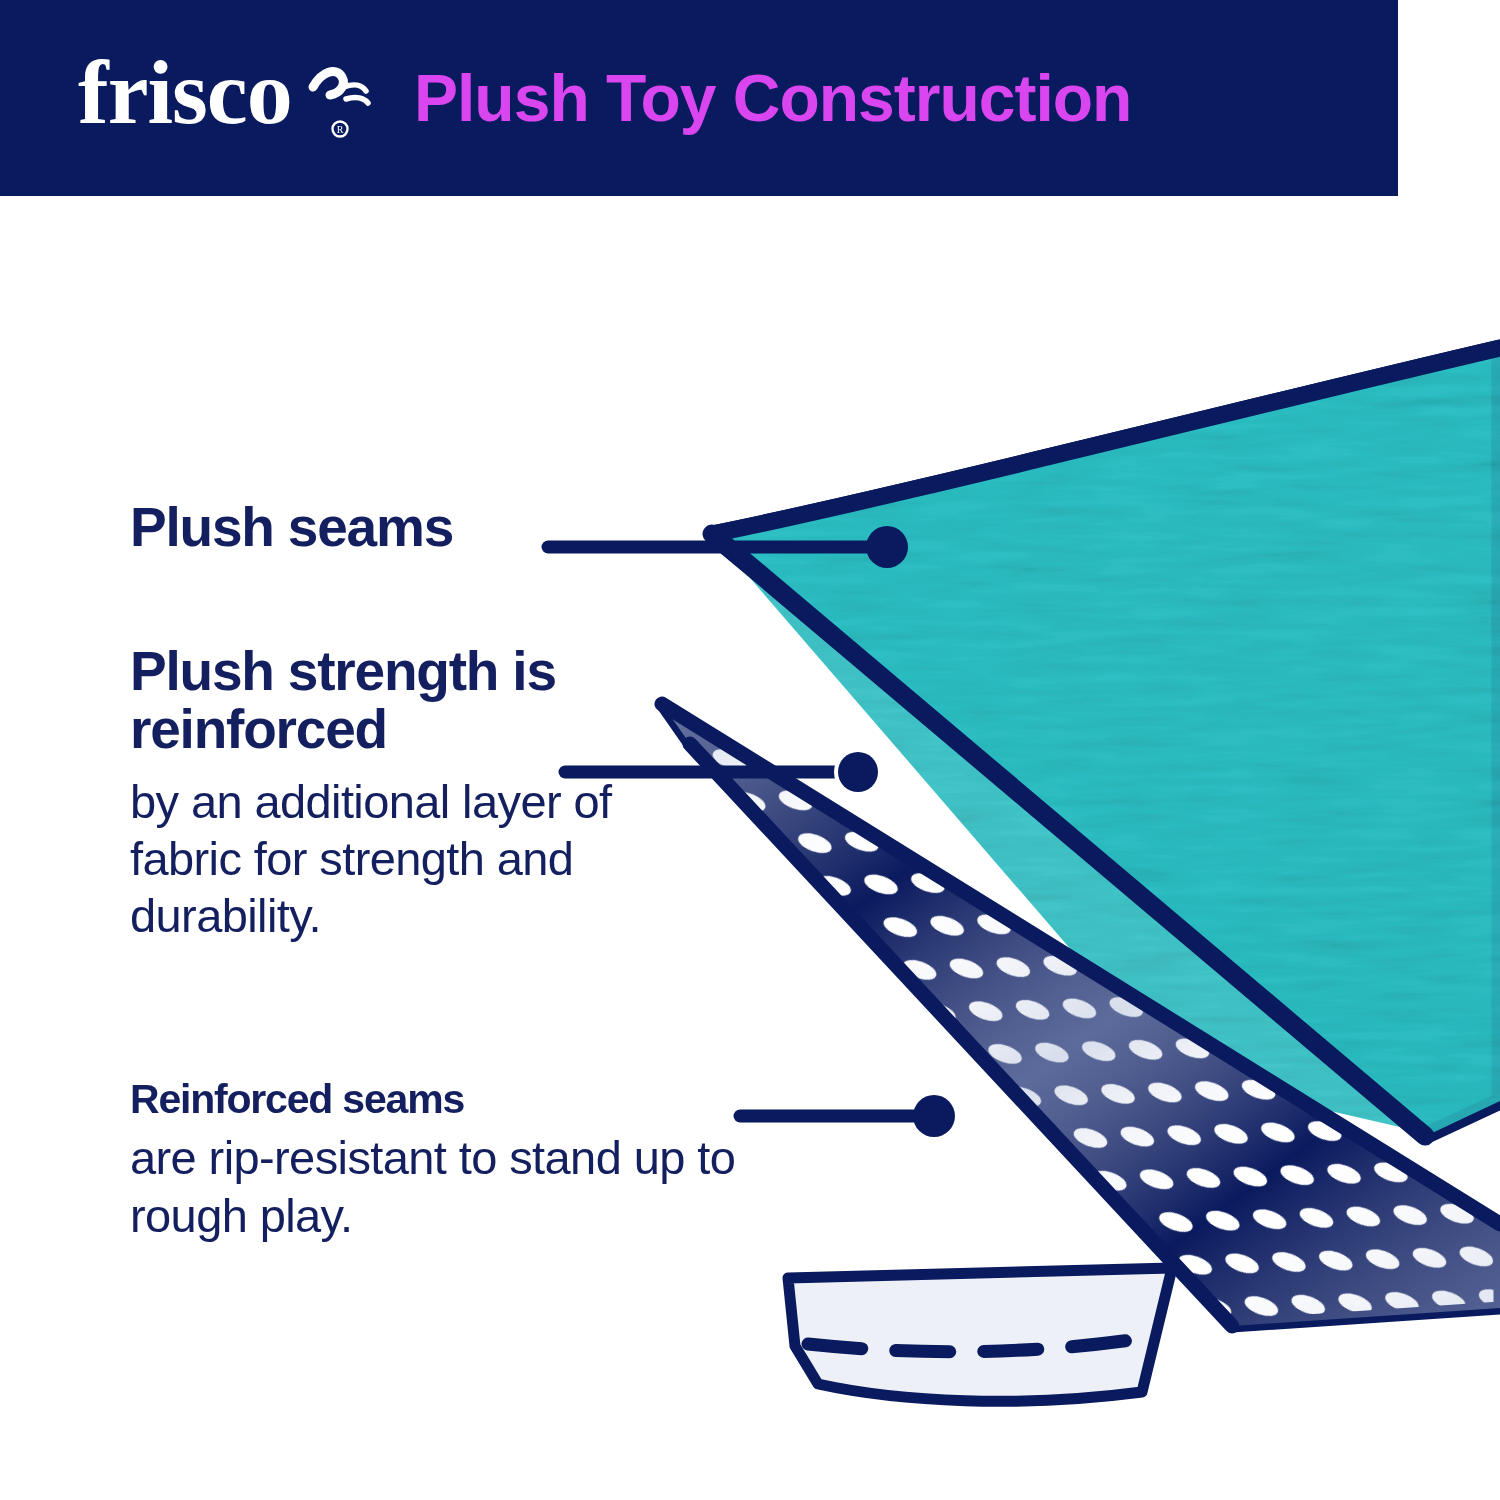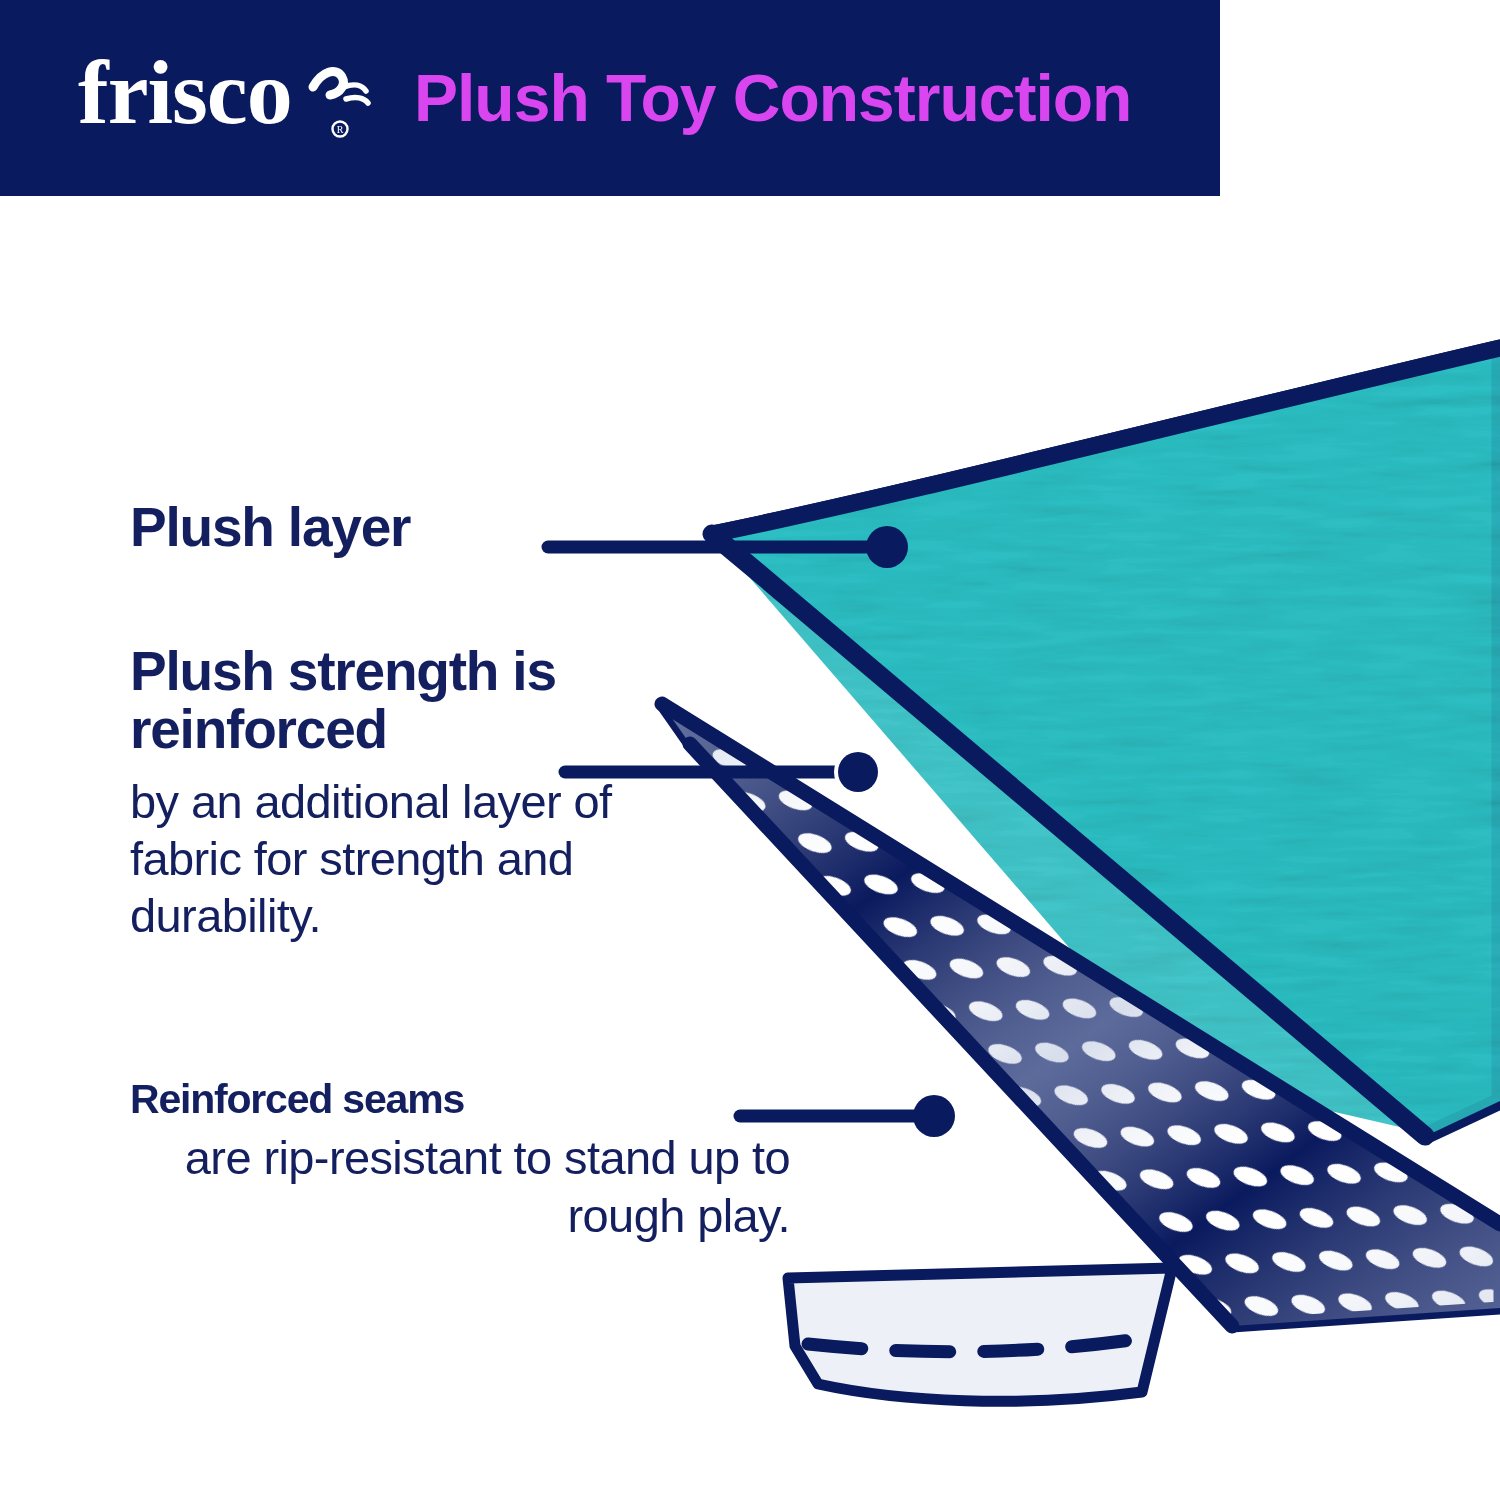--- a/index.html
+++ b/index.html
@@ -16,21 +16,21 @@
     height: 1500px;
     background: #ffffff;
     overflow: hidden;
   }
 
   
   #header-bar {
     position: absolute;
     left: 0;
     top: 0;
-    width: 1220px;
+    width: 1398px;
     height: 196px;
     background: #0A1A5E;
     display: flex;
     align-items: center;
     box-sizing: border-box;
     padding-left: 78px;
   }
   #brand-logo {
     position: relative;
     width: 300px;
@@ -103,21 +103,20 @@
 
   #callout-reinforced-seams {
     left: 130px;
     top: 1078px;
     width: 660px;
   }
   #callout-reinforced-seams .headline { font-size: 41px; }
   #callout-reinforced-seams .body {
     font-size: 47px;
     margin-top: 8px;
-    text-align: right;
   }
 </style>
 </head>
 <body>
 
 <div id="page">
 
   <div id="header-bar">
 
     <div id="brand-logo">
@@ -254,21 +253,21 @@
       </g>
 
       <g>
         <line x1="740" y1="920" x2="922" y2="920" stroke="#0A1A5E" stroke-width="13" stroke-linecap="round"></line>
         <circle cx="934" cy="920" r="21" fill="#0A1A5E"></circle>
       </g>
     </svg>
   </div>
 
   <div class="callout" id="callout-plush-fabric">
-    <div class="headline">Plush layer</div>
+    <div class="headline">Plush seams</div>
   </div>
 
   <div class="callout" id="callout-plush-exterior">
     <div class="headline">Plush strength is reinforced</div>
     <div class="body">by an additional layer of fabric for strength and durability.</div>
   </div>
 
   <div class="callout" id="callout-reinforced-seams">
     <div class="headline">Reinforced seams</div>
     <div class="body">are rip-resistant to stand up to rough play.</div>

